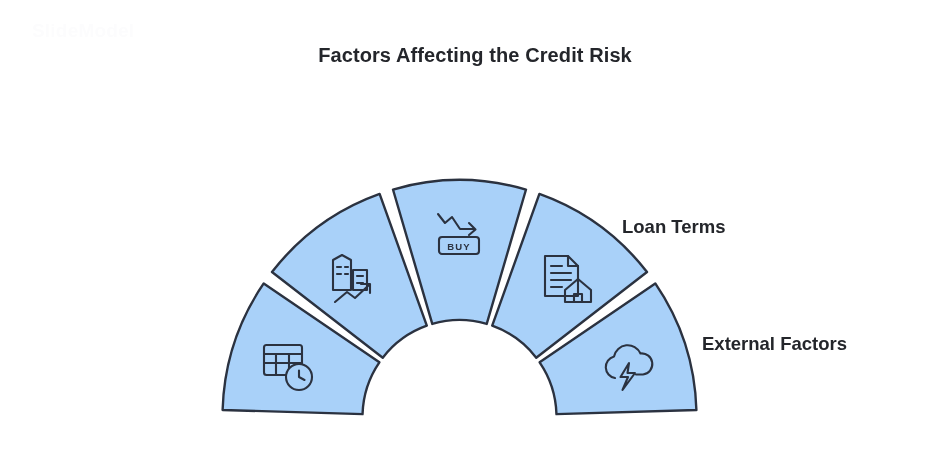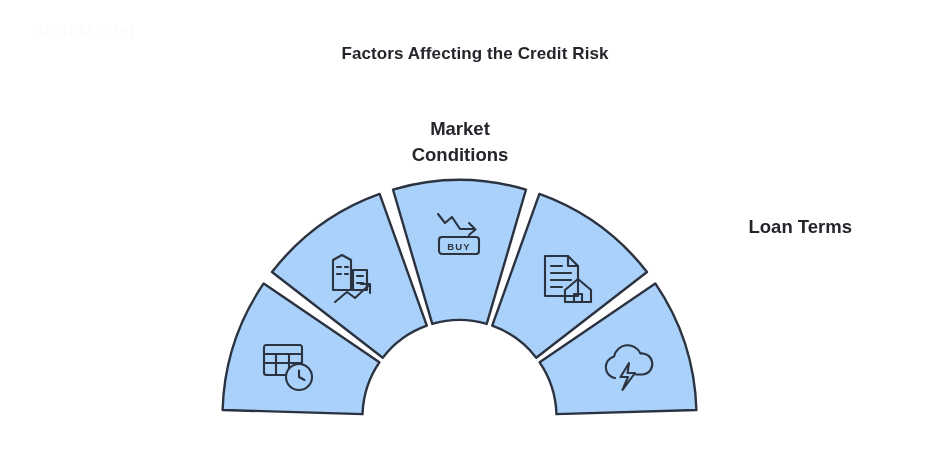--- a/index.html
+++ b/index.html
@@ -16,21 +16,21 @@
     position:absolute;left:32px;top:20px;
     font-size:19px;font-weight:700;letter-spacing:.2px;
     color:#fcfcfd;
     user-select:none;
     white-space:nowrap;
   }
 
   .title{
     position:absolute;top:44px;left:0;width:950px;
     text-align:center;
-    font-size:17px;font-weight:700;
+    font-size:20px;font-weight:700;
     color:#24262b;
     letter-spacing:.1px;
     white-space:nowrap;
   }
 
   svg.diagram{position:absolute;left:0;top:0;width:950px;height:476px;}
 
   .seg{fill:#a9d1f9;stroke:#2b3240;stroke-width:2.4;stroke-linejoin:round;}
   .ico{fill:none;stroke:#2b3240;stroke-width:2.1;stroke-linejoin:round;stroke-linecap:round;}
   .ico-txt{fill:#2b3240;stroke:none;font-family:"Liberation Sans","DejaVu Sans",sans-serif;
@@ -115,19 +115,18 @@
       <path class="seg" d="M 655.29 283.44 A 237 237 0 0 1 696.40 409.97 L 556.46 414.12 A 97 97 0 0 0 539.63 362.34 Z"></path>
       <g transform="translate(602,340)">
         <path class="ico" d="M 13 38 A 11 11 0 0 1 12 16.5 A 14 14 0 0 1 38.5 13.5 A 10.5 10.5 0 0 1 41 34.5 L 34 34.5"></path>
         <path class="ico" d="M 27 23 L 18.5 37 L 26 37 L 20.5 50 L 33 33 L 25.5 33 Z"></path>
       </g>
     </g>
   </svg>
 
 
 
-  <div class="lbl c" style="left:362px;top:116px;width:196px;">Market
-Conditions</div>
 
-  <div class="lbl l" style="left:622px;top:214px;width:230px;text-align:right;">Loan Terms</div>
+  <div class="lbl l" style="left:622px;top:214px;width:230px;">Loan Terms</div>
 
+  <div class="lbl l" style="left:702px;top:331px;width:238px;">External Factors</div>
 
 </div>
 
 </body></html>

